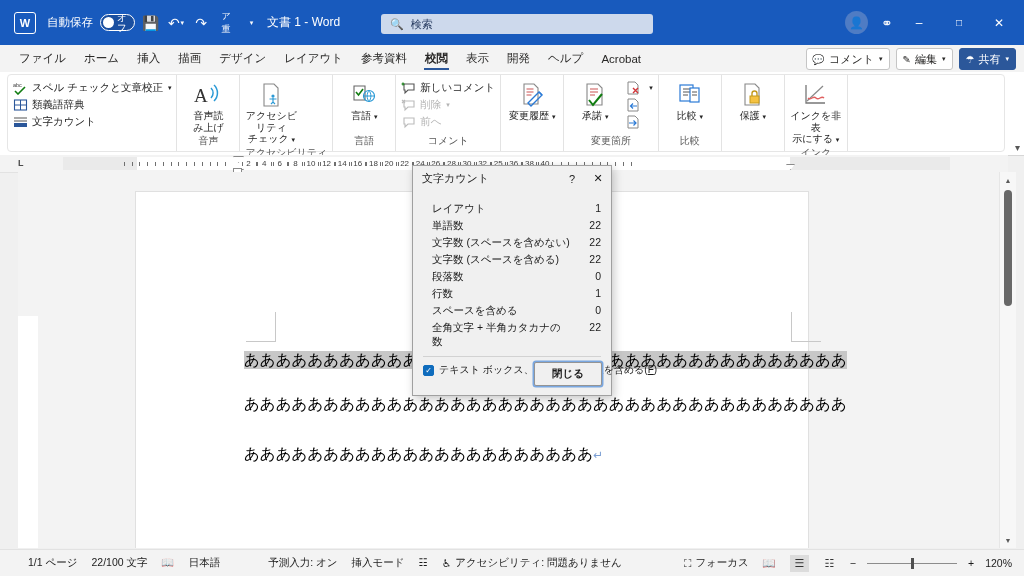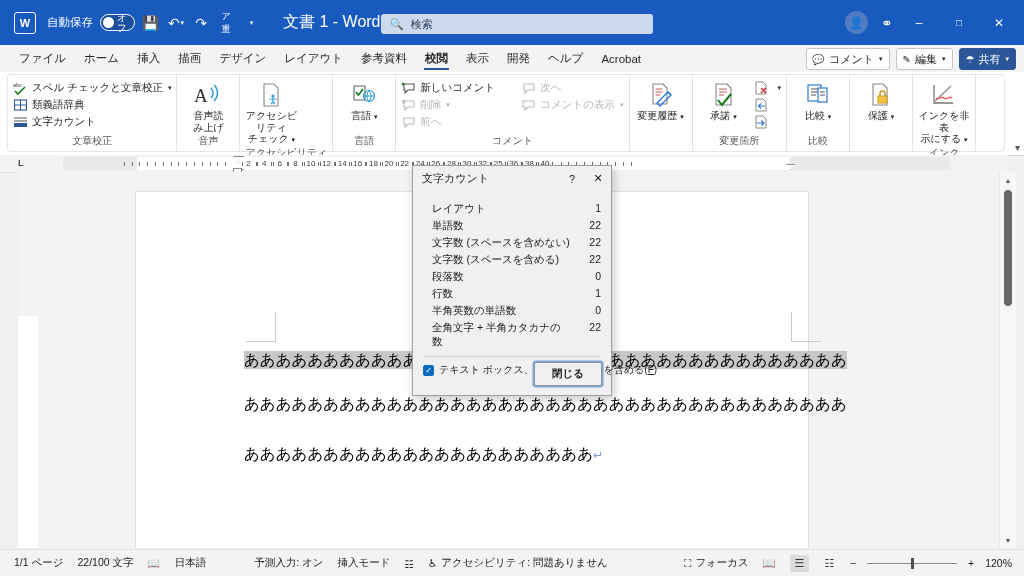--- a/index.html
+++ b/index.html
@@ -29,21 +29,21 @@
     padding:0 2px;box-sizing:border-box;gap:3px;
   }
   .toggle-knob{width:11px;height:11px;border-radius:50%;background:#fff;flex:none;}
   .toggle-txt{color:#fff;font-size:9.5px;line-height:1;}
   .tb-icon{
     color:#fff;font-size:14px;display:flex;align-items:center;justify-content:center;
     height:45px;min-width:18px;opacity:.97;
   }
   .tb-icon.sm{font-size:9px;}
   .caret{font-size:7px;margin-left:1px;}
-  .tb-title{color:#fff;font-size:16px;margin-left:16px;white-space:nowrap;}
+  .tb-title{color:#fff;font-size:12px;white-space:nowrap;}
   .tb-search{
     position:absolute;left:381px;top:14px;width:272px;height:20px;
     background:#cdd9ec;border-radius:3px;display:flex;align-items:center;
     padding-left:9px;gap:7px;box-sizing:border-box;
   }
   .tb-search .mag{font-size:11px;color:#22365c;}
   .tb-search .ph{font-size:11px;color:#22365c;}
   .tb-right{position:absolute;right:6px;top:0;height:45px;display:flex;align-items:center;gap:2px;}
   .tb-avatar{
     width:23px;height:23px;border-radius:50%;background:#4f7cc4;
@@ -182,21 +182,21 @@
   .vsb .up{top:0;}
   .vsb .dn{bottom:0;}
   .vsb .thumb{position:absolute;left:4px;top:18px;width:8px;height:116px;background:#686868;border-radius:4px;}
 
   
   .status{
     position:absolute;left:0;bottom:0;width:1024px;height:26px;
     background:#f3f3f3;border-top:1px solid #e2e2e2;
     display:flex;align-items:center;font-size:10.5px;color:#1b1b1b;
   }
-  .st-left{display:flex;align-items:flex-end;gap:14px;padding-left:14px;}
+  .st-left{display:flex;align-items:flex-start;gap:14px;padding-left:28px;}
   .st-right{position:absolute;right:12px;display:flex;align-items:center;gap:11px;}
   .st-item{display:flex;align-items:center;gap:4px;white-space:nowrap;}
   .viewbtn{width:19px;height:17px;display:flex;align-items:center;justify-content:center;font-size:11px;color:#353535;}
   .viewbtn.on{background:#dcdcdc;}
   .zoomtrack{position:relative;width:90px;height:12px;display:flex;align-items:center;}
   .zoomtrack .ln{width:90px;height:1px;background:#8c8c8c;}
   .zoomtrack .kn{position:absolute;left:44px;width:3px;height:11px;background:#4f4f4f;}
 
   
   .dlg{
@@ -328,21 +328,20 @@
                 <span class="sico">
                   <svg width="15" height="14" viewBox="0 0 15 14">
                     <path d="M1 3h13M1 6h13" stroke="#555" stroke-width="1.1"></path>
                     <rect x="1" y="8" width="13" height="4" fill="#2b579a"></rect>
                   </svg>
                 </span>
                 <span>文字カウント</span>
               </div>
             </div>
           </div>
-          <div class="grp-name">文章校正</div>
         </div>
         <div class="grp">
           <div class="grp-body">
             <div class="bigbtn">
               <div class="gico">
                 <svg width="28" height="26" viewBox="0 0 28 26">
                   <text x="0" y="20" font-size="19" fill="#333" font-family="serif">A</text>
                   <path d="M17 6a7 7 0 0 1 0 10M20 3a11 11 0 0 1 0 16" fill="none" stroke="#2b9ad6" stroke-width="1.5"></path>
                 </svg>
               </div>
@@ -405,39 +404,20 @@
                   <span>削除</span>
                   <span class="caret">▾</span>
                 </div>
                 <div class="smallrow dim">
                   <span class="sico">
                     <svg width="15" height="14" viewBox="0 0 15 14">
                       <path d="M3 3h10v6H7l-3 3V9H3z" fill="none" stroke="#bbb" stroke-width="1.1"></path>
                     </svg>
                   </span>
                   <span>前へ</span>
-                </div>
-              </div>
-              <div class="smallcol">
-                <div class="smallrow dim">
-                  <span class="sico">
-                    <svg width="15" height="14" viewBox="0 0 15 14">
-                      <path d="M3 3h10v6H7l-3 3V9H3z" fill="none" stroke="#bbb" stroke-width="1.1"></path>
-                    </svg>
-                  </span>
-                  <span>次へ</span>
-                </div>
-                <div class="smallrow dim">
-                  <span class="sico">
-                    <svg width="15" height="14" viewBox="0 0 15 14">
-                      <path d="M2 3h11v6H7l-3 3V9H2z" fill="none" stroke="#bbb" stroke-width="1.1"></path>
-                    </svg>
-                  </span>
-                  <span>コメントの表示</span>
-                  <span class="caret">▾</span>
                 </div>
               </div>
             </div>
           </div>
           <div class="grp-name">コメント</div>
         </div>
         <div class="grp">
           <div class="grp-body">
             <div class="bigbtn">
               <div class="gico">
@@ -737,21 +717,21 @@
           </div>
           <div class="srow">
             <span>段落数</span>
             <span class="val">0</span>
           </div>
           <div class="srow">
             <span>行数</span>
             <span class="val">1</span>
           </div>
           <div class="srow">
-            <span>半角英数の単語数</span>
+            <span>スペースを含める</span>
             <span class="val">0</span>
           </div>
           <div class="srow">
             <span>全角文字 + 半角カタカナの数</span>
             <span class="val">22</span>
           </div>
         </div>
       <div class="dlg-sep"></div>
       <div class="chkrow">
         <div class="chk">✓</div>

